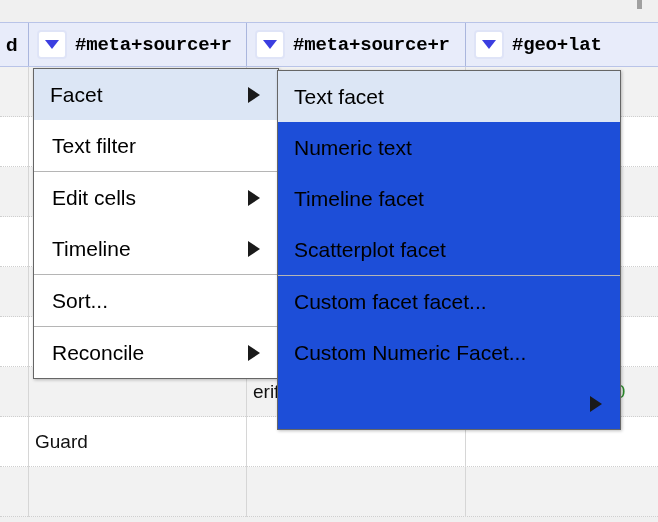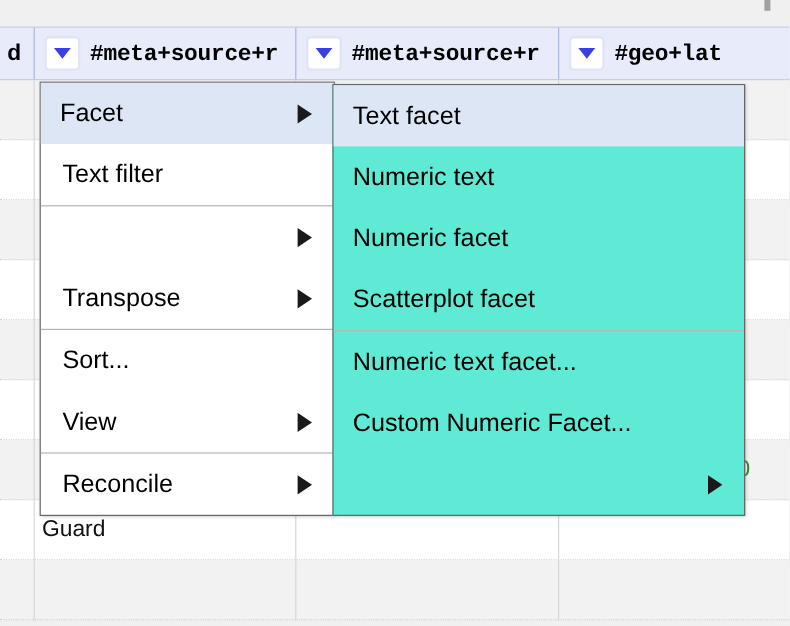--- a/index.html
+++ b/index.html
@@ -157,21 +157,21 @@
     height: 1px;
     background: #b5b5b5;
     margin: 0;
   }
 
   
   .submenu {
     position: absolute;
     left: 277px; top: 70px;
     width: 342px;
-    background: #5eead4;
+    background: #1d4ed8;
     border: 1px solid #666666;
     box-shadow: 1px 1px 3px rgba(0,0,0,0.25);
     z-index: 60;
   }
   .submenu .menu-item {
     height: 51px;
     padding-left: 16px;
   }
   .submenu .menu-item.selected { background: #dce6f5; }
 </style>
@@ -341,57 +341,54 @@
   <div class="menu" id="colMenu">
       <div class="menu-item selected">
         <span>Facet</span>
         <span class="arrow"></span>
       </div>
       <div class="menu-item">
         <span>Text filter</span>
       </div>
       <div class="menu-sep"></div>
       <div class="menu-item">
-        <span class="arrow"></span>
-      </div>
-      <div class="menu-item">
-        <span>Transpose</span>
+        <span>Edit cells</span>
+        <span class="arrow"></span>
+      </div>
+      <div class="menu-item">
+        <span>Timeline</span>
         <span class="arrow"></span>
       </div>
       <div class="menu-sep"></div>
       <div class="menu-item">
         <span>Sort...</span>
-      </div>
-      <div class="menu-item">
-        <span>View</span>
-        <span class="arrow"></span>
       </div>
       <div class="menu-sep"></div>
       <div class="menu-item">
         <span>Reconcile</span>
         <span class="arrow"></span>
       </div>
     </div>
 
   <div class="submenu" id="facetMenu">
       <div class="menu-item selected">
         <span>Text facet</span>
       </div>
       <div class="menu-item">
         <span>Numeric text</span>
       </div>
       <div class="menu-item">
-        <span>Numeric facet</span>
+        <span>Timeline facet</span>
       </div>
       <div class="menu-item">
         <span>Scatterplot facet</span>
       </div>
       <div class="menu-sep"></div>
       <div class="menu-item">
-        <span>Numeric text facet...</span>
+        <span>Custom facet facet...</span>
       </div>
       <div class="menu-item">
         <span>Custom Numeric Facet...</span>
       </div>
       <div class="menu-item">
         <span class="arrow"></span>
       </div>
     </div>
 
 </div>

